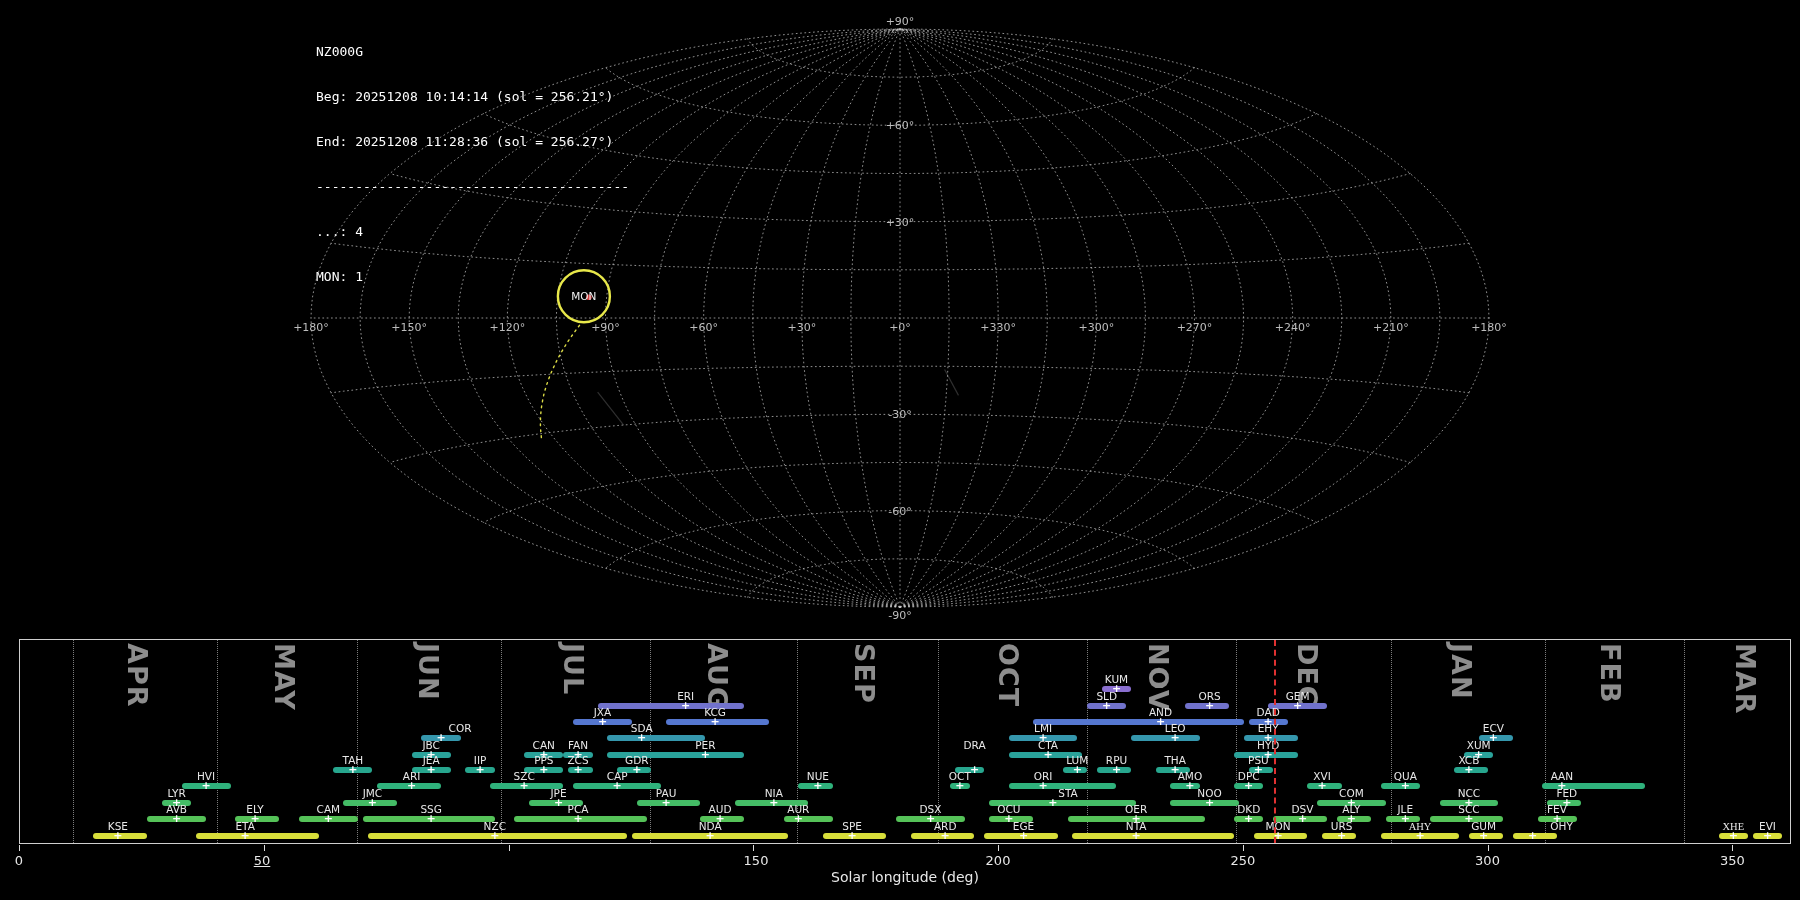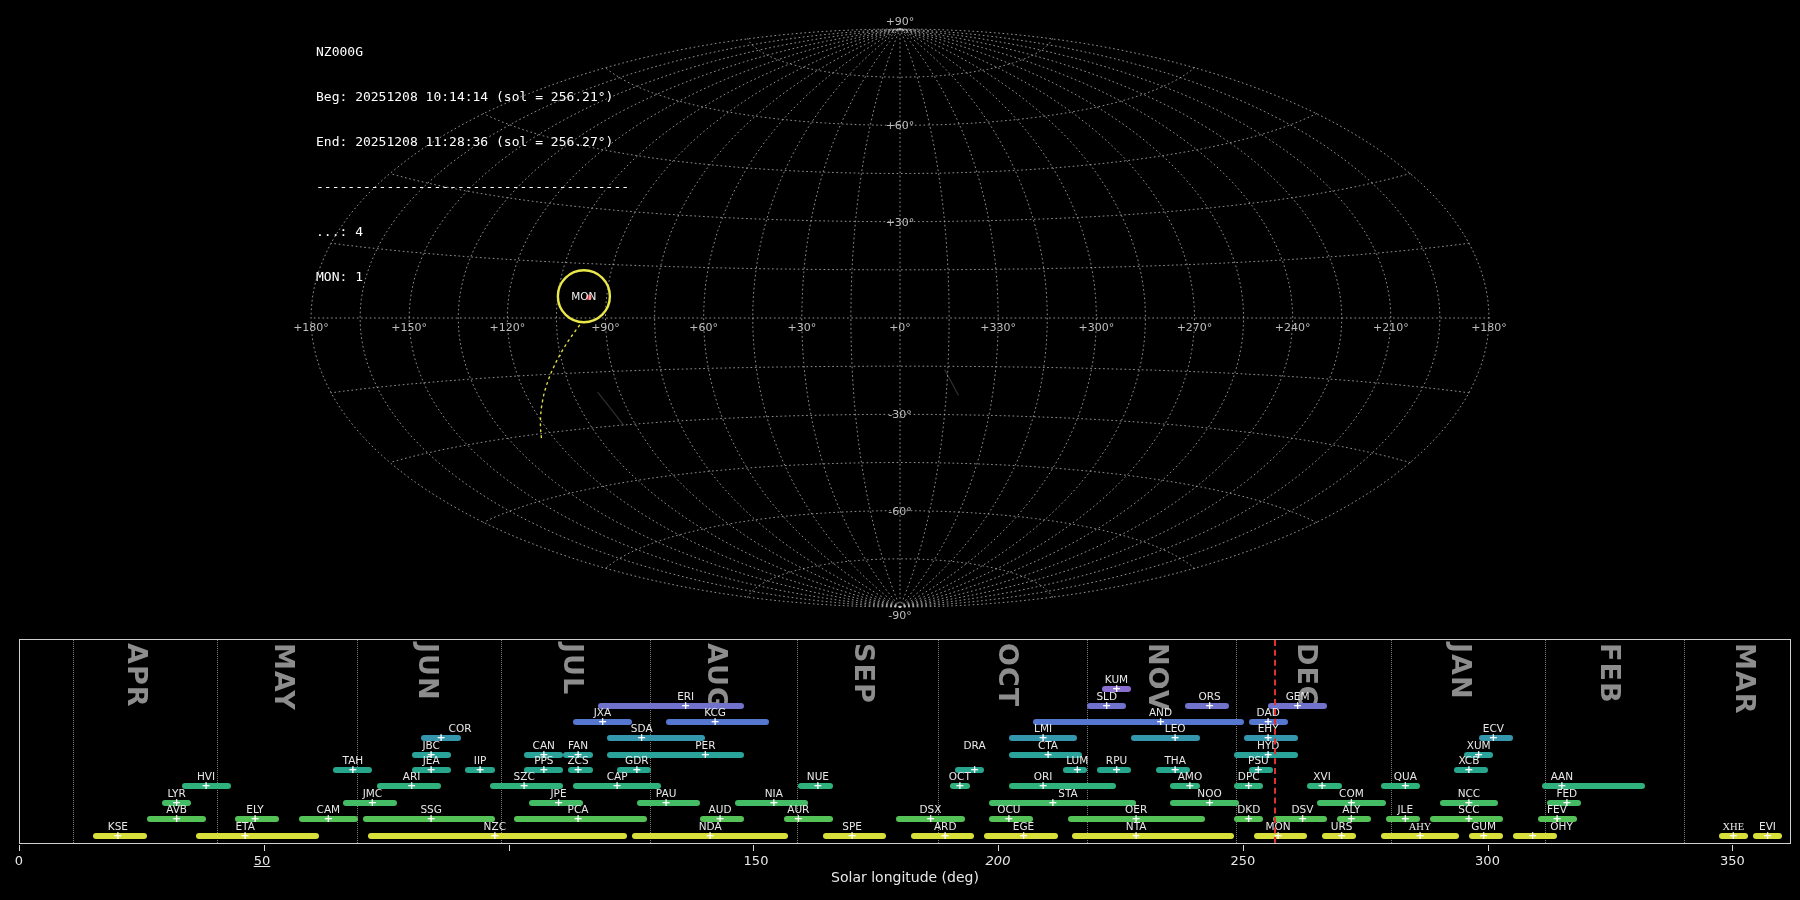--- a/index.html
+++ b/index.html
@@ -399,21 +399,21 @@
 <div id="axis">
     <div class="tick" style="position: absolute; left: 19px; top: 845px;"></div>
     <div class="ticklabel" style="left: 19px; top: 853px;">0</div>
     <div class="tick" style="position: absolute; left: 263.8px; top: 845px;"></div>
     <div class="ticklabel" style="left: 262px; top: 853px; text-decoration: underline;">50</div>
     <div class="tick" style="position: absolute; left: 508.5px; top: 845px;"></div>
     <div class="ticklabel" style="left: 508.5px; top: 900px;">100</div>
     <div class="tick" style="position: absolute; left: 753.3px; top: 845px;"></div>
     <div class="ticklabel" style="left: 732px; top: 853px; margin-left: 24px;">150</div>
     <div class="tick" style="position: absolute; left: 998px; top: 845px;"></div>
-    <div class="ticklabel" style="left: 998px; top: 853px; font-style: italic;">200</div>
+    <div class="ticklabel" style="left: 998px; top: 853px;">200</div>
     <div class="tick" style="position: absolute; left: 1242.8px; top: 845px;"></div>
     <div class="ticklabel" style="left: 1242.8px; top: 853px;">250</div>
     <div class="tick" style="position: absolute; left: 1487.5px; top: 845px;"></div>
     <div class="ticklabel" style="left: 1487.5px; top: 853px;">300</div>
     <div class="tick" style="position: absolute; left: 1732.3px; top: 845px;"></div>
     <div class="ticklabel" style="left: 1732.3px; top: 853px;">350</div>
   </div>
 <div id="xlabel">Solar longitude (deg)</div>
 
 </body></html>

